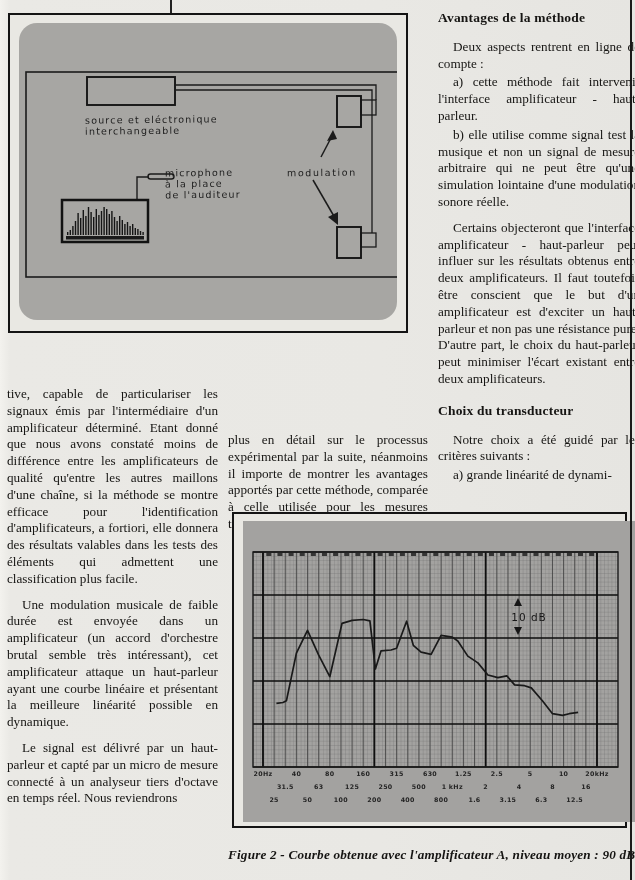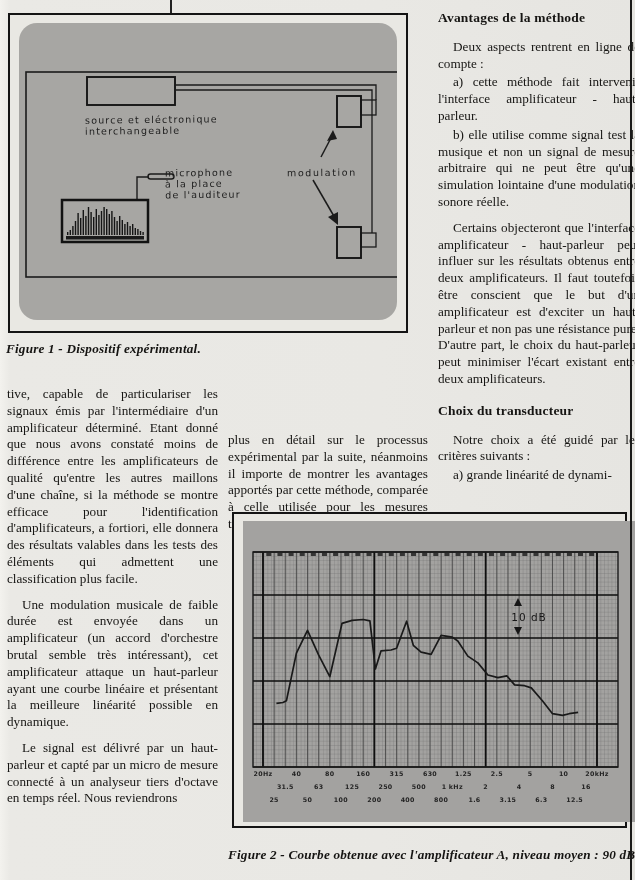--- a/index.html
+++ b/index.html
@@ -118,21 +118,20 @@
         <div>interchangeable</div>
       </div>
       <div class="hand" style="left:146px; top:144px;">
         <div>microphone</div>
         <div>à la place</div>
         <div>de l'auditeur</div>
       </div>
       <div class="hand" style="left:268px; top:144px; letter-spacing:1.6px;">modulation</div>
     </div>
   </div>
-  <div class="caption" style="left:6px; top:341px;">Figure 1 - Dispositif expérimental.</div>
 
   <div class="col col-left">
     <p>tive, capable de particulariser les signaux émis par l'intermédiaire d'un amplificateur déterminé. Etant donné que nous avons constaté moins de différence entre les amplificateurs de qualité qu'entre les autres maillons d'une chaîne, si la méthode se montre efficace pour l'identification d'amplificateurs, a fortiori, elle donnera des résultats valables dans les tests des éléments qui admettent une classification plus facile.</p>
     <p class="ind">Une modulation musicale de faible durée est envoyée dans un amplificateur (un accord d'orchestre brutal semble très intéressant), cet amplificateur attaque un haut-parleur ayant une courbe linéaire et présentant la meilleure linéarité possible en dynamique.</p>
     <p class="ind">Le signal est délivré par un haut-parleur et capté par un micro de mesure connecté à un analyseur tiers d'octave en temps réel. Nous reviendrons</p>
   </div>
 
   <div class="col col-mid">
     <p>plus en détail sur le processus expérimental par la suite, néanmoins il importe de montrer les avantages apportés par cette méthode, comparée à celle utilisée pour les mesures traditionnelles.</p>
   </div>

